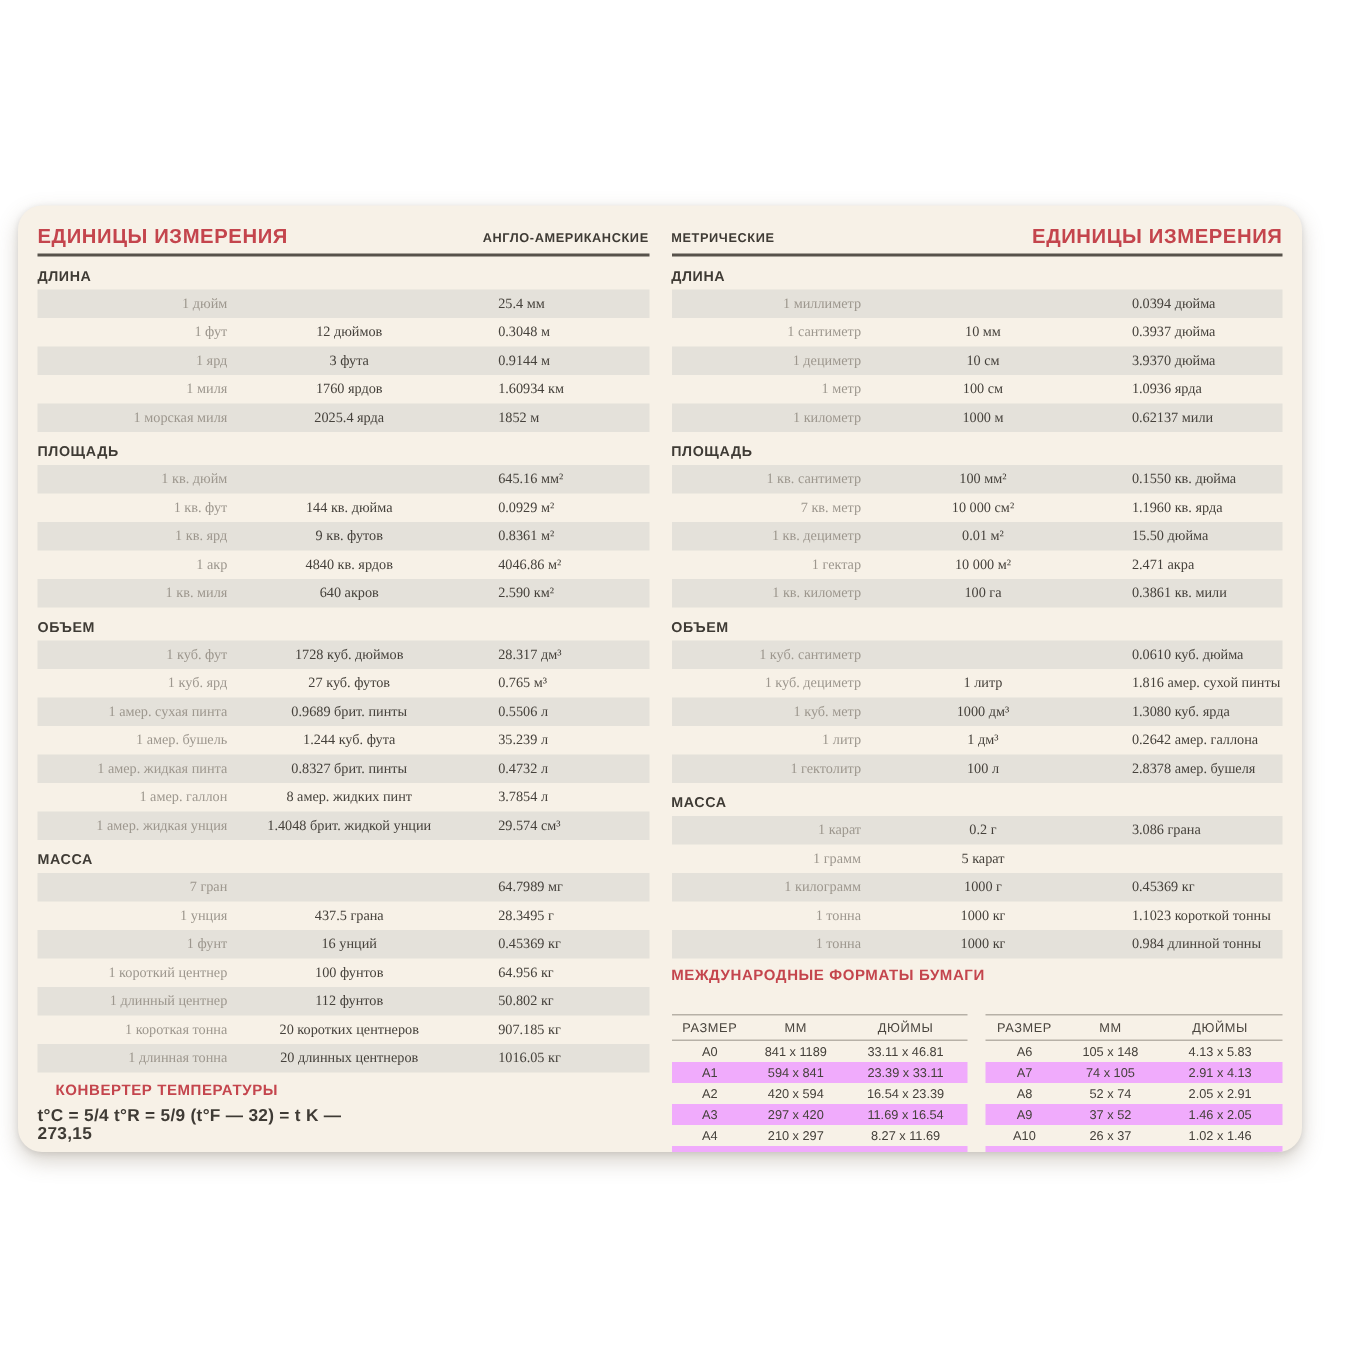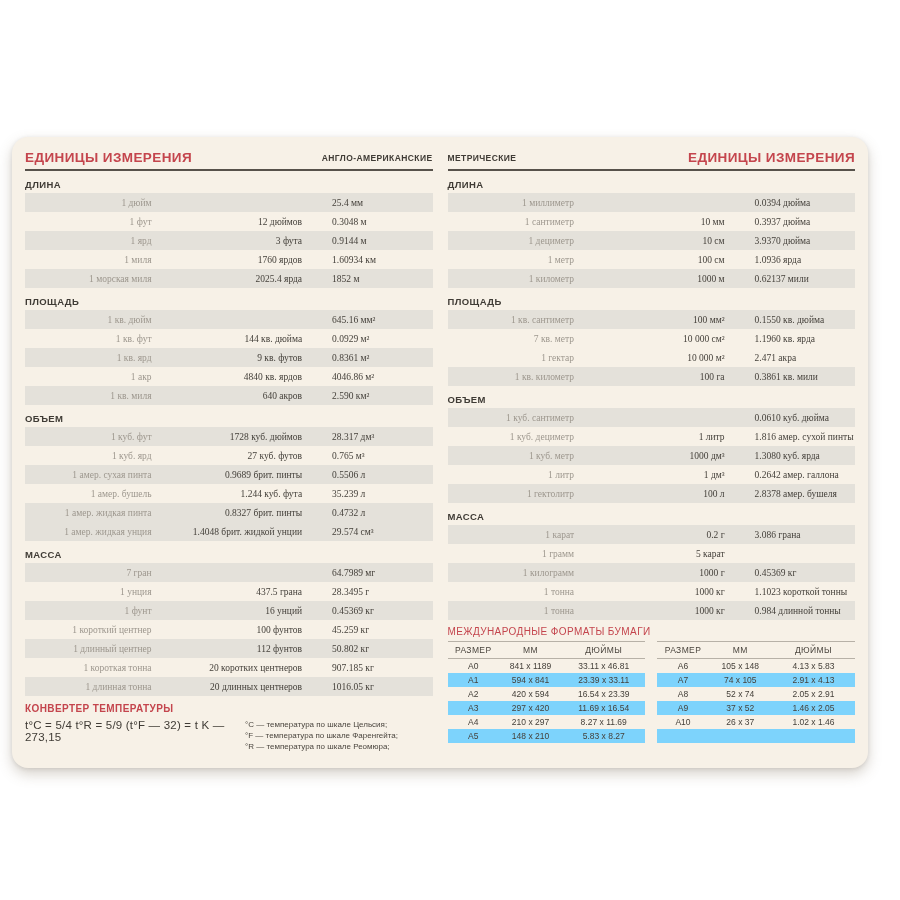--- a/index.html
+++ b/index.html
@@ -22,38 +22,38 @@
   .red-title{font-size:13.5px;font-weight:700;color:#c4454d;letter-spacing:.4px;white-space:nowrap;}
   .col-sub{font-size:8.5px;font-weight:700;color:#3f3b35;letter-spacing:.4px;padding-bottom:2px;white-space:nowrap;margin-top:16px;}
   .divider{border-bottom:2px solid #57524b;margin-top:4px;}
 
   .sec-title{font-size:9.5px;line-height:10px;font-weight:700;color:#3f3b35;letter-spacing:.4px;margin:9px 0 3px;}
   .rows{display:block;}
   .row{display:grid;grid-template-columns:34% 34% 32%;height:19px;align-items:center;font-size:9.5px;color:#45413b;font-family:Liberation Serif, serif;}
   .row.shade{background:#e4e1da;}
   .cell{white-space:nowrap;overflow:hidden;}
   .cell.unit{text-align:right;color:#9d978e;padding-right:12px;}
-  .cell.equiv{text-align:right;}
+  .cell.equiv{text-align:center;}
   .cell.value{text-align:left;padding-left:30px;}
 
   .temp{margin-top:7px;}
-  .temp-title{font-size:10px;font-weight:700;color:#c4454d;letter-spacing:.4px;}
+  .temp-title{font-size:10px;font-weight:700;color:#c4454d;letter-spacing:.4px;margin-left:12px;}
   .temp-flex{display:flex;margin-top:5px;}
-  .formula{flex:0 0 54%;font-size:11.5px;font-weight:400;color:#3f3b35;letter-spacing:.2px;}
+  .formula{flex:0 0 54%;font-size:11.5px;font-weight:700;color:#3f3b35;letter-spacing:.2px;}
   .temp-notes{flex:1;font-size:8px;line-height:11px;color:#4a453e;}
   .temp-notes div{white-space:nowrap;}
 
   .paper{margin-top:6px;}
-  .paper-title{font-size:10px;font-weight:400;color:#c4454d;letter-spacing:.4px;margin-bottom:4px;}
+  .paper-title{font-size:10px;font-weight:700;color:#c4454d;letter-spacing:.4px;margin-bottom:20px;}
   .paper-tables{display:flex;gap:12px;}
   .ptable{flex:1;min-width:0;}
   .pgrid{display:grid;grid-template-columns:26% 32% 42%;align-items:center;text-align:center;font-size:8.5px;color:#45413b;}
   .phead{height:16px;border-top:1px solid #b7b1a7;border-bottom:1px solid #b7b1a7;letter-spacing:.4px;color:#4a453e;}
   .prow{height:14px;}
-  .prow.shade{background:#7dd3fc;text-align:center;}
+  .prow.shade{background:#f0abfc;text-align:center;}
 </style>
 </head>
 <body>
 
 <div class="card">
   <div class="cols">
 
     <div class="col">
       <div class="col-header">
         <span class="red-title">ЕДИНИЦЫ ИЗМЕРЕНИЯ</span>
@@ -160,20 +160,25 @@
               <span class="cell equiv">1.244 куб. фута</span>
               <span class="cell value">35.239 л</span>
             </div>
 
             <div class="row shade">
               <span class="cell unit">1 амер. жидкая пинта</span>
               <span class="cell equiv">0.8327 брит. пинты</span>
               <span class="cell value">0.4732 л</span>
             </div>
 
+            <div class="row">
+              <span class="cell unit">1 амер. галлон</span>
+              <span class="cell equiv">8 амер. жидких пинт</span>
+              <span class="cell value">3.7854 л</span>
+            </div>
 
             <div class="row shade">
               <span class="cell unit">1 амер. жидкая унция</span>
               <span class="cell equiv">1.4048 брит. жидкой унции</span>
               <span class="cell value">29.574 см³</span>
             </div>
           </div>
       </div>
 
       <div class="section">
@@ -194,21 +199,21 @@
 
             <div class="row shade">
               <span class="cell unit">1 фунт</span>
               <span class="cell equiv">16 унций</span>
               <span class="cell value">0.45369 кг</span>
             </div>
 
             <div class="row">
               <span class="cell unit">1 короткий центнер</span>
               <span class="cell equiv">100 фунтов</span>
-              <span class="cell value">45.259 кг</span>
+              <span class="cell value">64.956 кг</span>
             </div>
 
             <div class="row shade">
               <span class="cell unit">1 длинный центнер</span>
               <span class="cell equiv">112 фунтов</span>
               <span class="cell value">50.802 кг</span>
             </div>
 
             <div class="row">
               <span class="cell unit">1 короткая тонна</span>
@@ -221,29 +226,20 @@
               <span class="cell equiv">20 длинных центнеров</span>
               <span class="cell value">1016.05 кг</span>
             </div>
           </div>
       </div>
 
       <div class="temp">
         <div class="temp-title">КОНВЕРТЕР ТЕМПЕРАТУРЫ</div>
         <div class="temp-flex">
           <div class="formula">t°C = 5/4 t°R = 5/9 (t°F — 32) = t K — 273,15</div>
-          <div class="temp-notes">
-
-              <div>°C — температура по шкале Цельсия;</div>
-
-              <div>°F — температура по шкале Фаренгейта;</div>
-
-              <div>°R — температура по шкале Реомюра;</div>
-
-            </div>
         </div>
       </div>
     </div>
 
     <div class="col">
       <div class="col-header">
         <span class="col-sub">МЕТРИЧЕСКИЕ</span>
         <span class="red-title">ЕДИНИЦЫ ИЗМЕРЕНИЯ</span>
       </div>
       <div class="divider"></div>
@@ -293,20 +289,25 @@
               <span class="cell equiv">100 мм²</span>
               <span class="cell value">0.1550 кв. дюйма</span>
             </div>
 
             <div class="row">
               <span class="cell unit">7 кв. метр</span>
               <span class="cell equiv">10 000 см²</span>
               <span class="cell value">1.1960 кв. ярда</span>
             </div>
 
+            <div class="row shade">
+              <span class="cell unit">1 кв. дециметр</span>
+              <span class="cell equiv">0.01 м²</span>
+              <span class="cell value">15.50 дюйма</span>
+            </div>
 
             <div class="row">
               <span class="cell unit">1 гектар</span>
               <span class="cell equiv">10 000 м²</span>
               <span class="cell value">2.471 акра</span>
             </div>
 
             <div class="row shade">
               <span class="cell unit">1 кв. километр</span>
               <span class="cell equiv">100 га</span>

